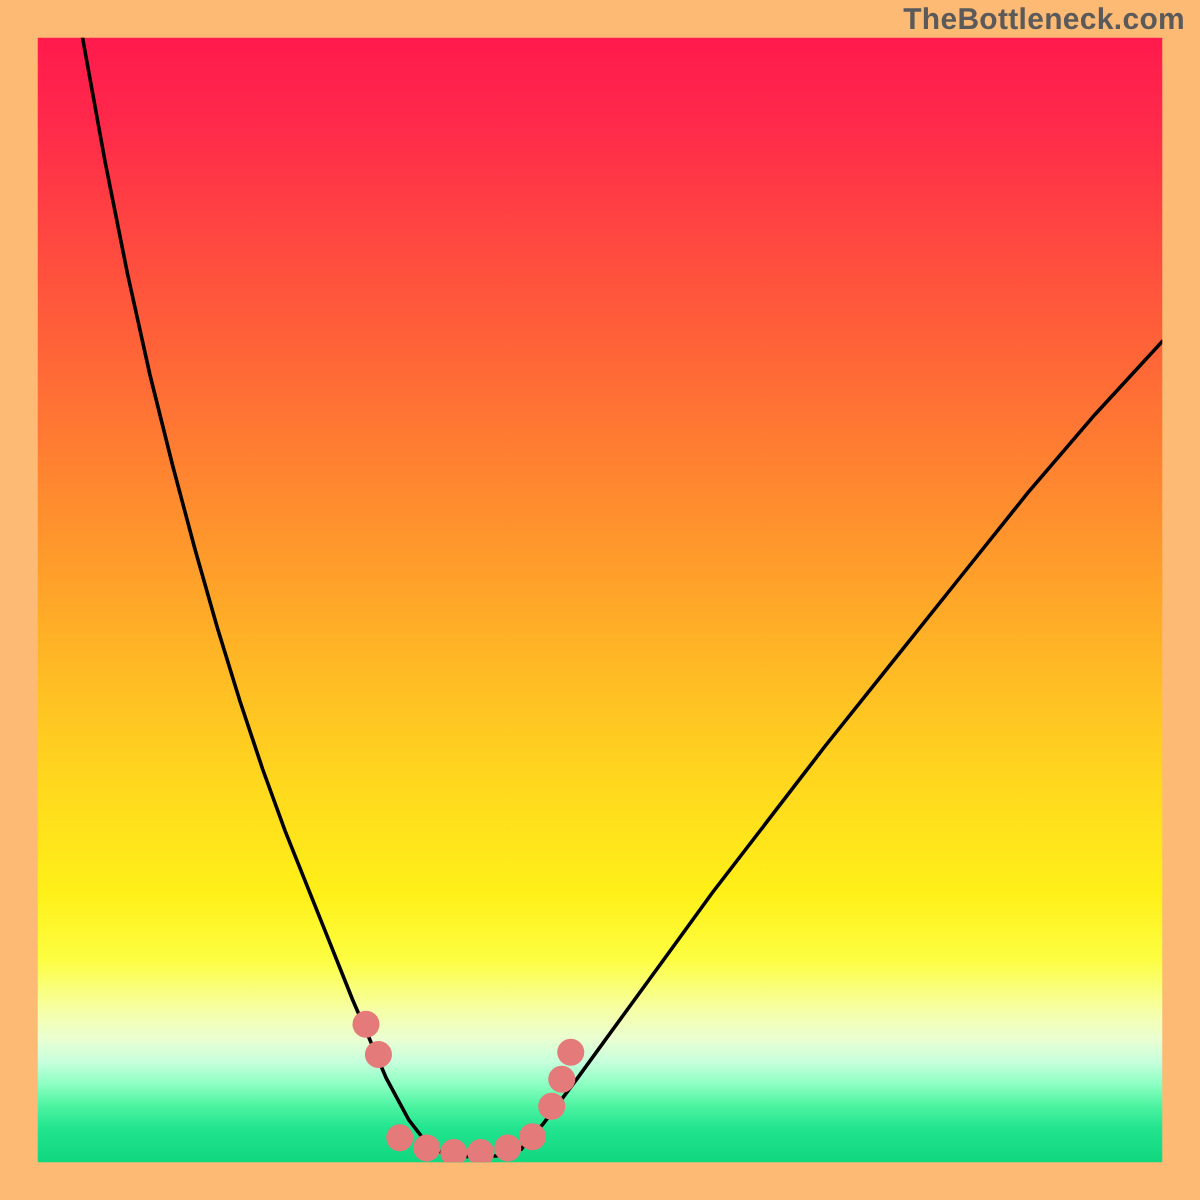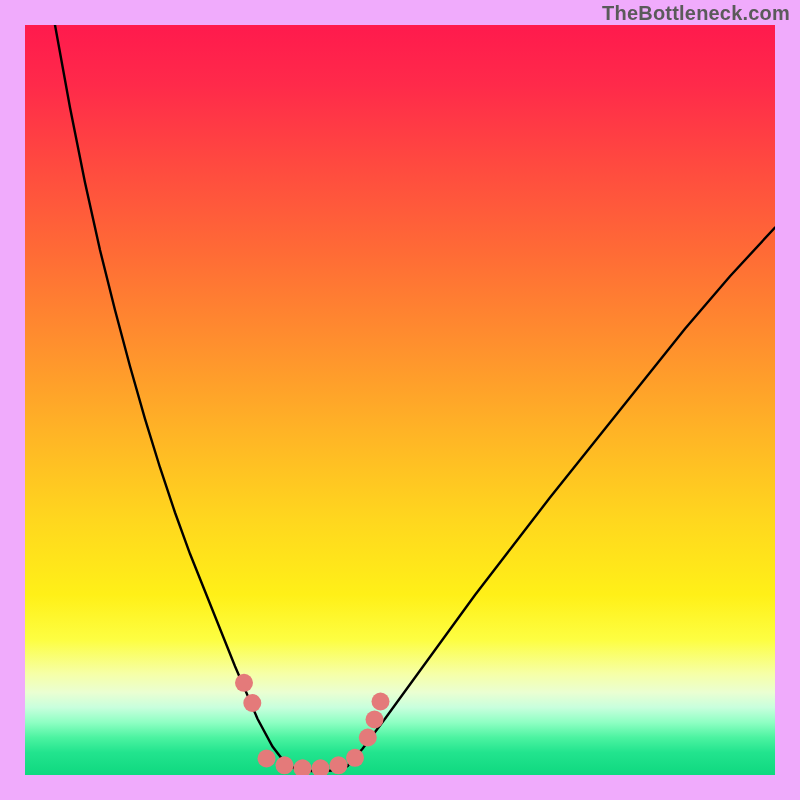--- a/index.html
+++ b/index.html
@@ -10,21 +10,21 @@
     overflow: hidden;
     background: #000;
     font-family: Arial, Helvetica, sans-serif;
   }
   .frame {
     position: absolute;
     left: 0;
     top: 0;
     width: 800px;
     height: 800px;
-    background: #f0abfc;
+    background: #fdba74;
   }
   .plot-area {
     position: absolute;
     left: 25px;
     top: 25px;
     width: 750px;
     height: 750px;
     overflow: hidden;
   }
   .gradient {

